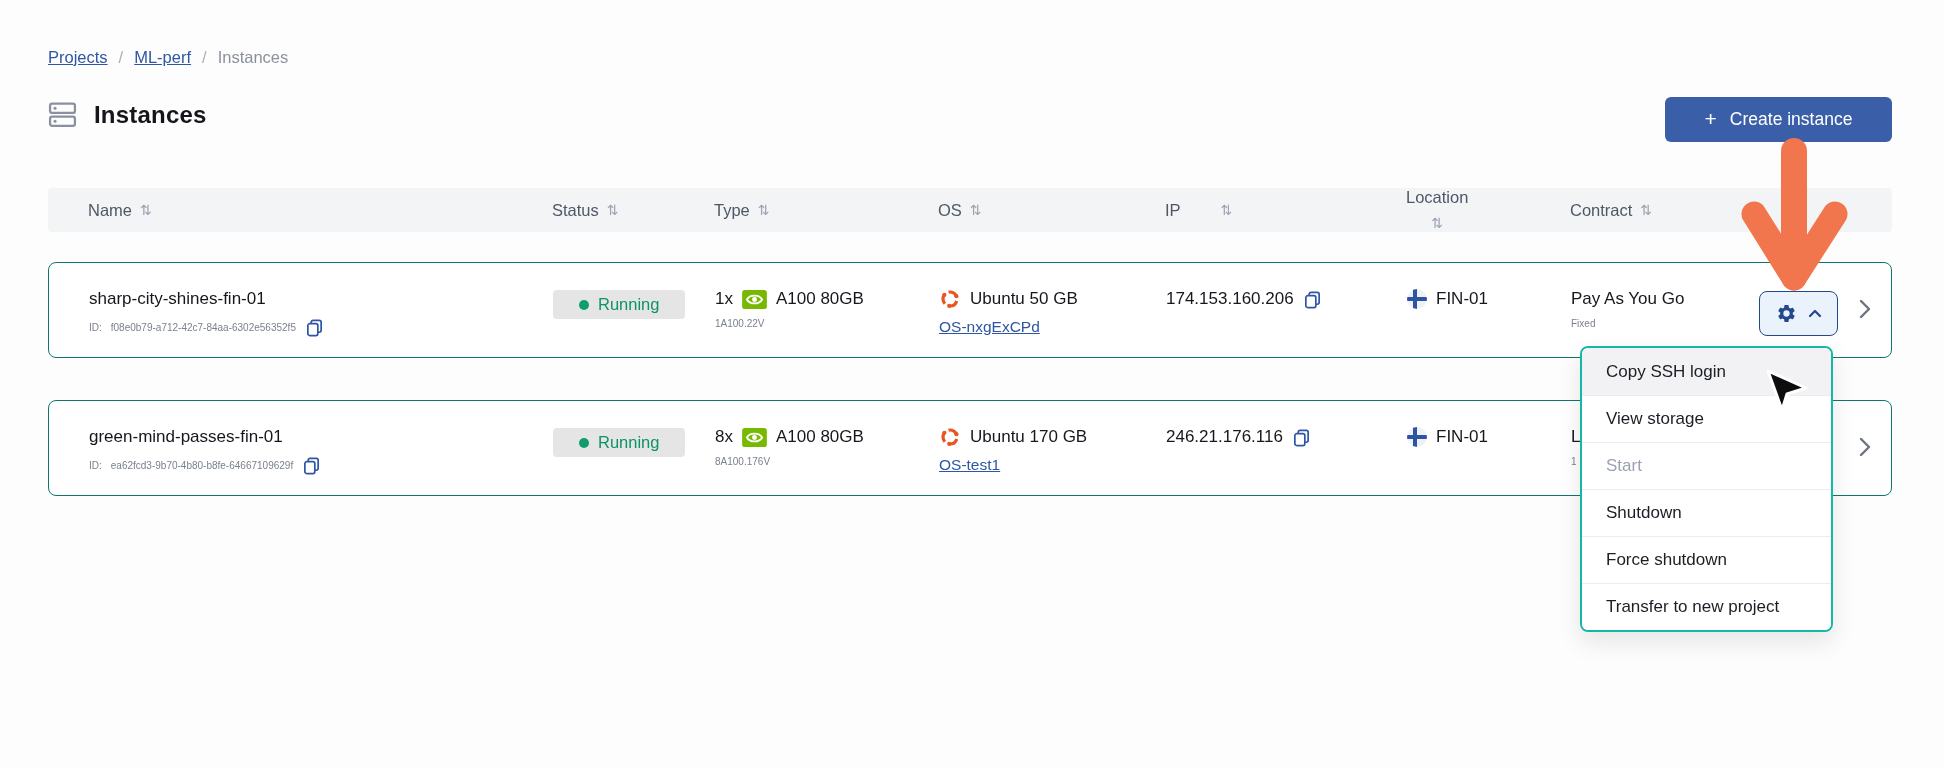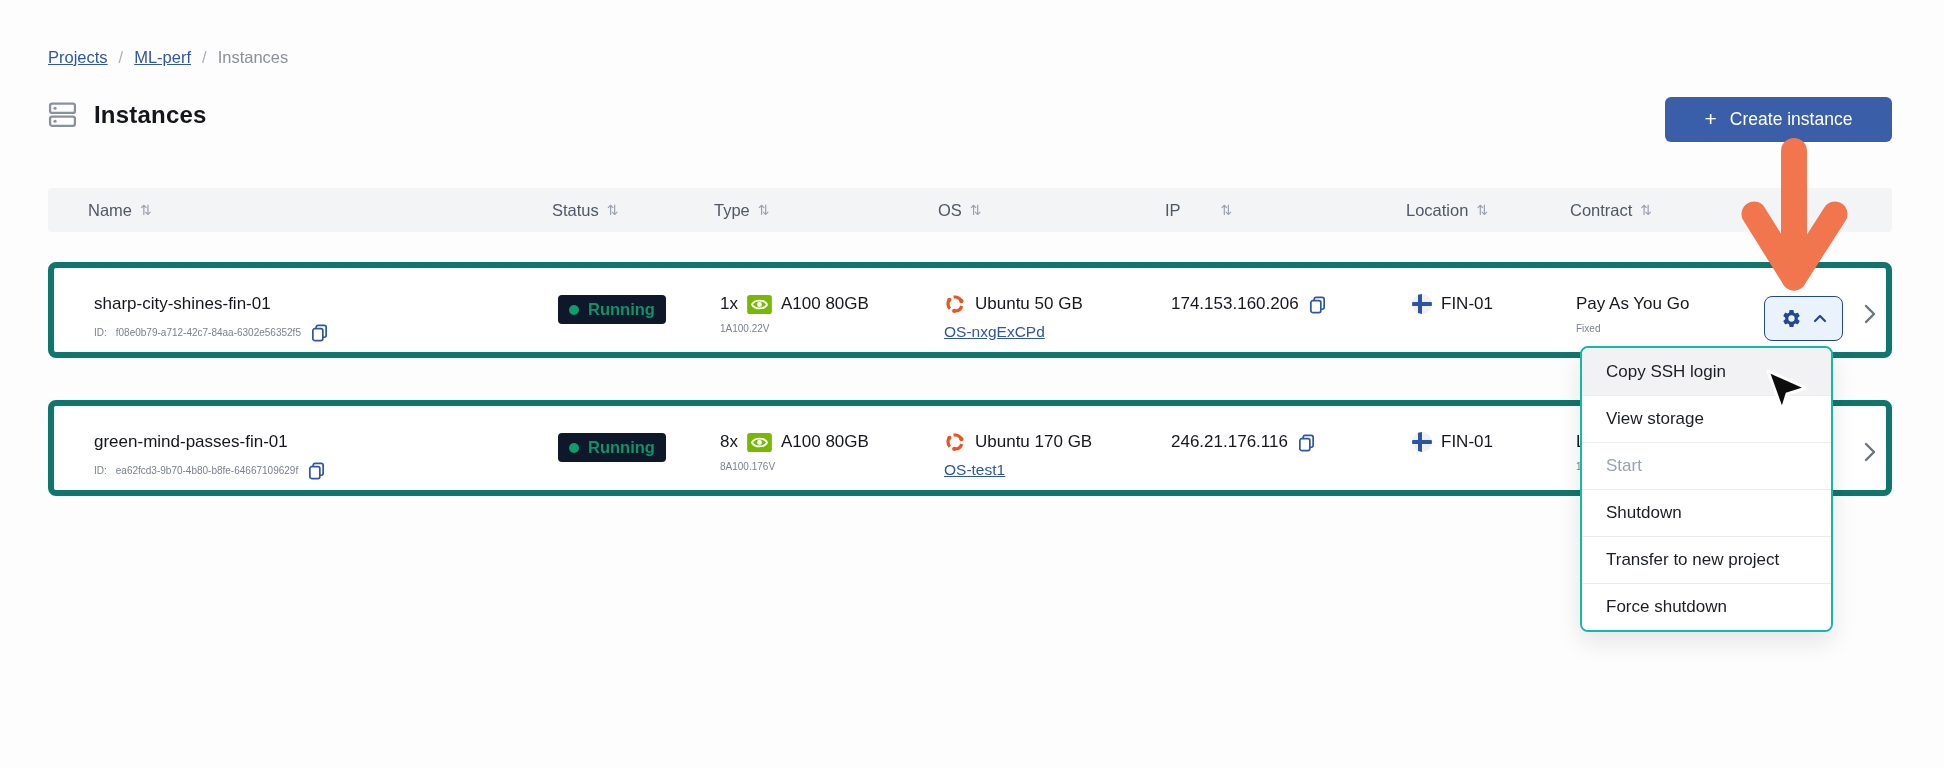--- a/index.html
+++ b/index.html
@@ -38,42 +38,42 @@
   .th { position:absolute; top:0; height:44px; display:flex; align-items:center; gap:8px;
         font-size:16.5px; font-weight:500; color:#4f5866; white-space:nowrap; }
   .sort { font-size:14px; color:#9aa2b1; cursor:pointer; }
 
   
   .c-name     { left:40px; }
   .c-status   { left:504px; }
   .c-type     { left:666px; }
   .c-os       { left:890px; }
   .c-ip       { left:1117px;gap:40px; }
-  .c-loc      { left:1358px; }
+  .c-loc      { left:1358px;flex-direction:column; }
   .c-contract { left:1522px; }
 
   
   .row {
     position:absolute; left:48px; width:1844px; height:96px;
-    background:#ffffff; border:6px solid #0f766e; border-radius:8px;
+    background:#ffffff; border:1px solid #0f766e; border-radius:8px;
   }
   .row-1 { top:262px; }
   .row-2 { top:400px; z-index:1; }
   .cell { position:absolute; top:25px; display:flex; flex-direction:column; gap:8px; align-items:flex-start; white-space:nowrap; }
   .l1 { display:flex; align-items:center; gap:9px; font-size:17px; color:#16181d; height:22px; }
   .name-text { font-weight:500; color:#15171c; }
   .sub { font-size:10px; color:#7a818e; display:flex; align-items:center; gap:9px; }
   .os-link { font-size:15.5px; color:#2e56a5; text-decoration:underline; cursor:pointer; }
   .gpu-count { color:#16181d; }
 
   .status-pill {
     margin-top:2px;
     display:flex; align-items:center; gap:9px;
-    background:#0f172a; border-radius:4px; padding:5px 11px;
-    font-size:16.5px; color:#0d9466; font-weight:700;
+    background:#e5e5e5; border-radius:4px; padding:5px 26px;
+    font-size:16.5px; color:#0d9466; font-weight:400;
   }
   .status-dot { width:10px; height:10px; border-radius:50%; background:#0f9d6b; }
 
   .copy-ic { cursor:pointer; display:inline-flex; }
 
   .flag {
     width:20px; height:20px; border-radius:50%; background:#eef1f5; position:relative; overflow:hidden; flex:0 0 auto;
   }
   .flag::before { content:""; position:absolute; left:0; right:0; top:8.2px; height:3.6px; background:#2b55a2; }
   .flag::after  { content:""; position:absolute; top:0; bottom:0; left:6px; width:3.6px; background:#2b55a2; }
@@ -335,22 +335,22 @@
         <polyline points="2,2 10,10 2,18" fill="none" stroke="#6b7280" stroke-width="2.4" stroke-linecap="round" stroke-linejoin="round"></polyline>
       </svg>
   </span>
 </div>
 
 <div class="menu">
   <div class="menu-item hover">Copy SSH login</div>
   <div class="menu-item">View storage</div>
   <div class="menu-item disabled">Start</div>
   <div class="menu-item">Shutdown</div>
+  <div class="menu-item">Force shutdown</div>
   <div class="menu-item">Transfer to new project</div>
-  <div class="menu-item">Force shutdown</div>
 </div>
 
 <div class="annot-arrow">
   <svg width="110" height="160" viewBox="0 0 110 160">
     <line x1="54" y1="13" x2="54" y2="118" stroke="#f2764d" stroke-width="26" stroke-linecap="round"></line>
     <line x1="14" y1="76" x2="54" y2="140" stroke="#f2764d" stroke-width="25" stroke-linecap="round"></line>
     <line x1="95" y1="76" x2="54" y2="140" stroke="#f2764d" stroke-width="25" stroke-linecap="round"></line>
   </svg>
 </div>
 

